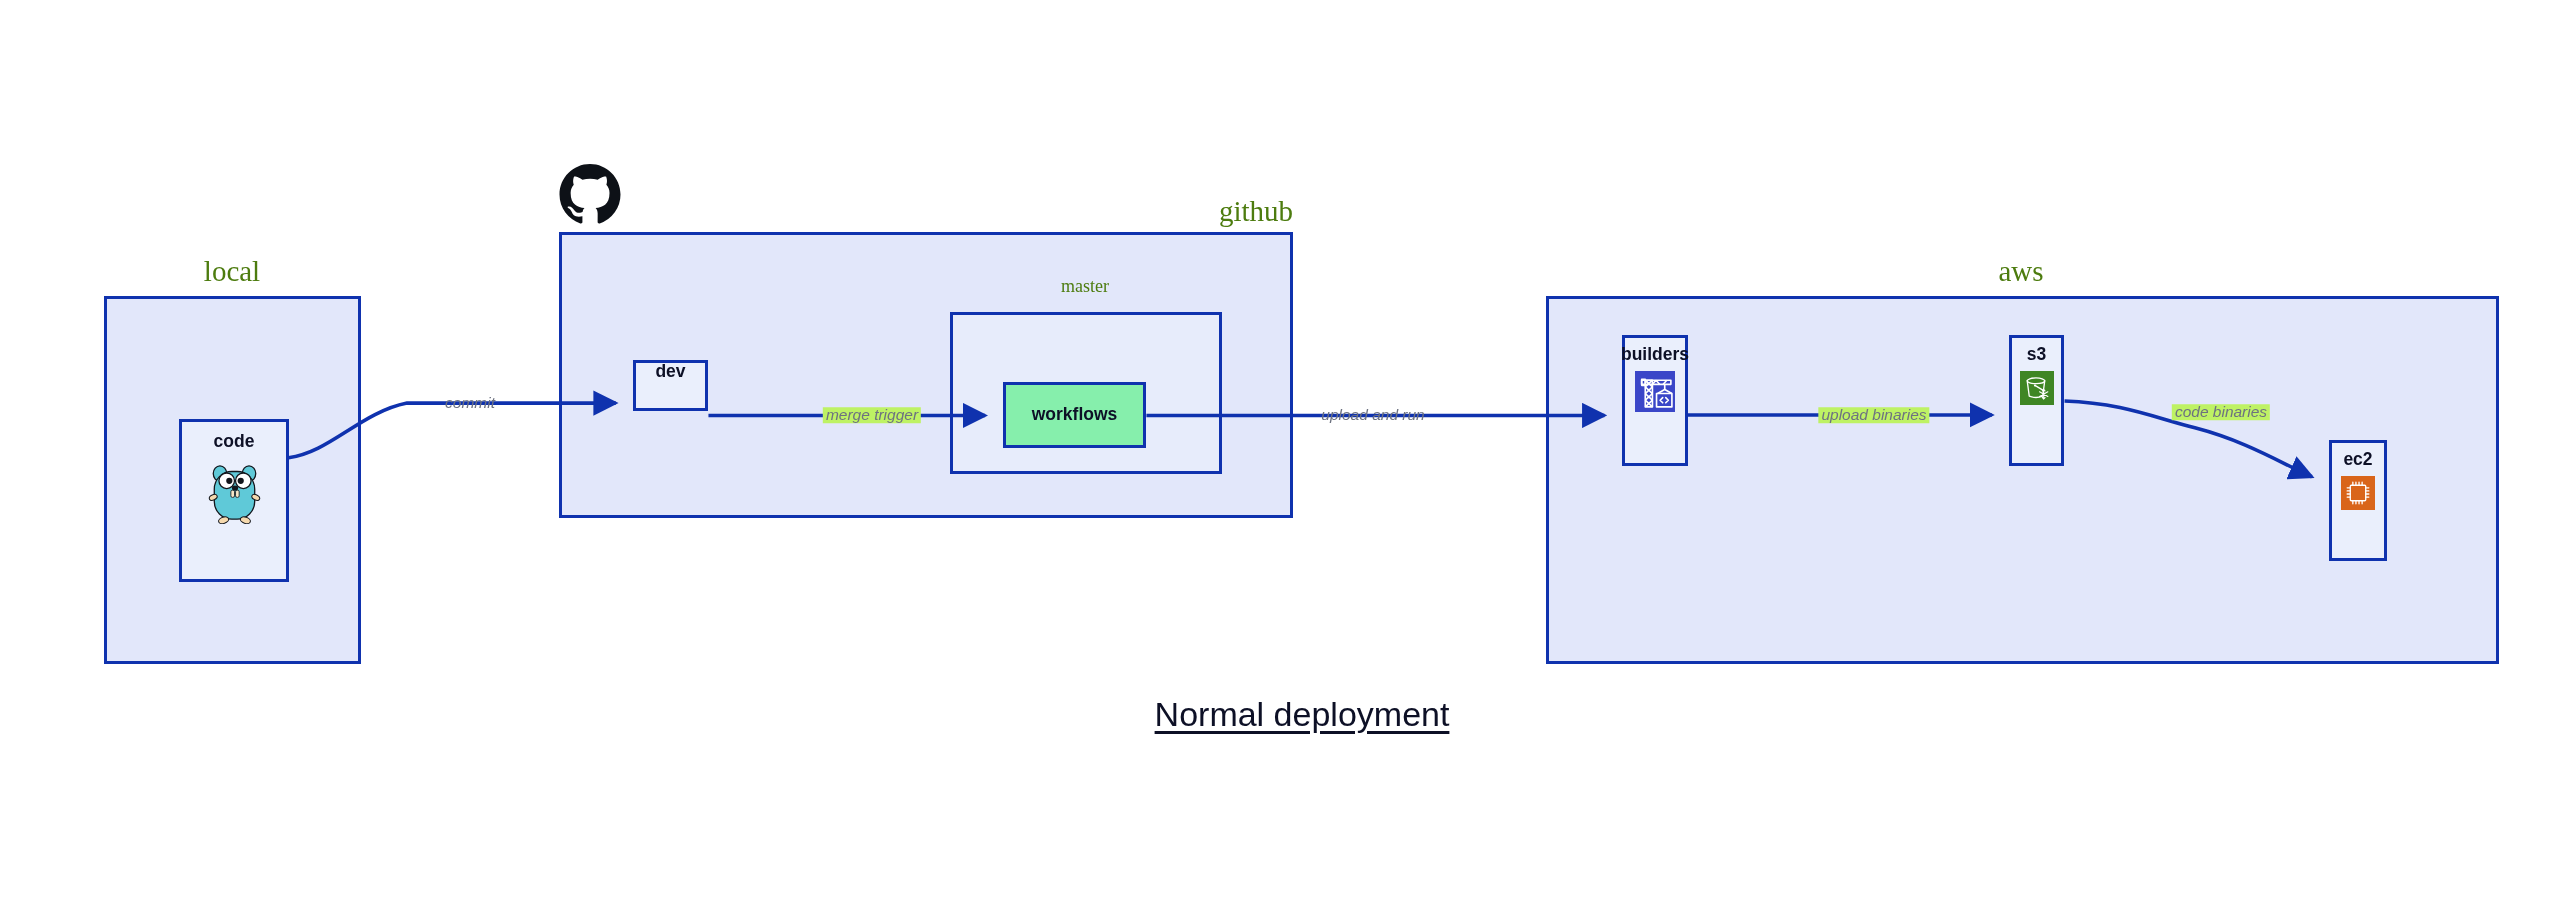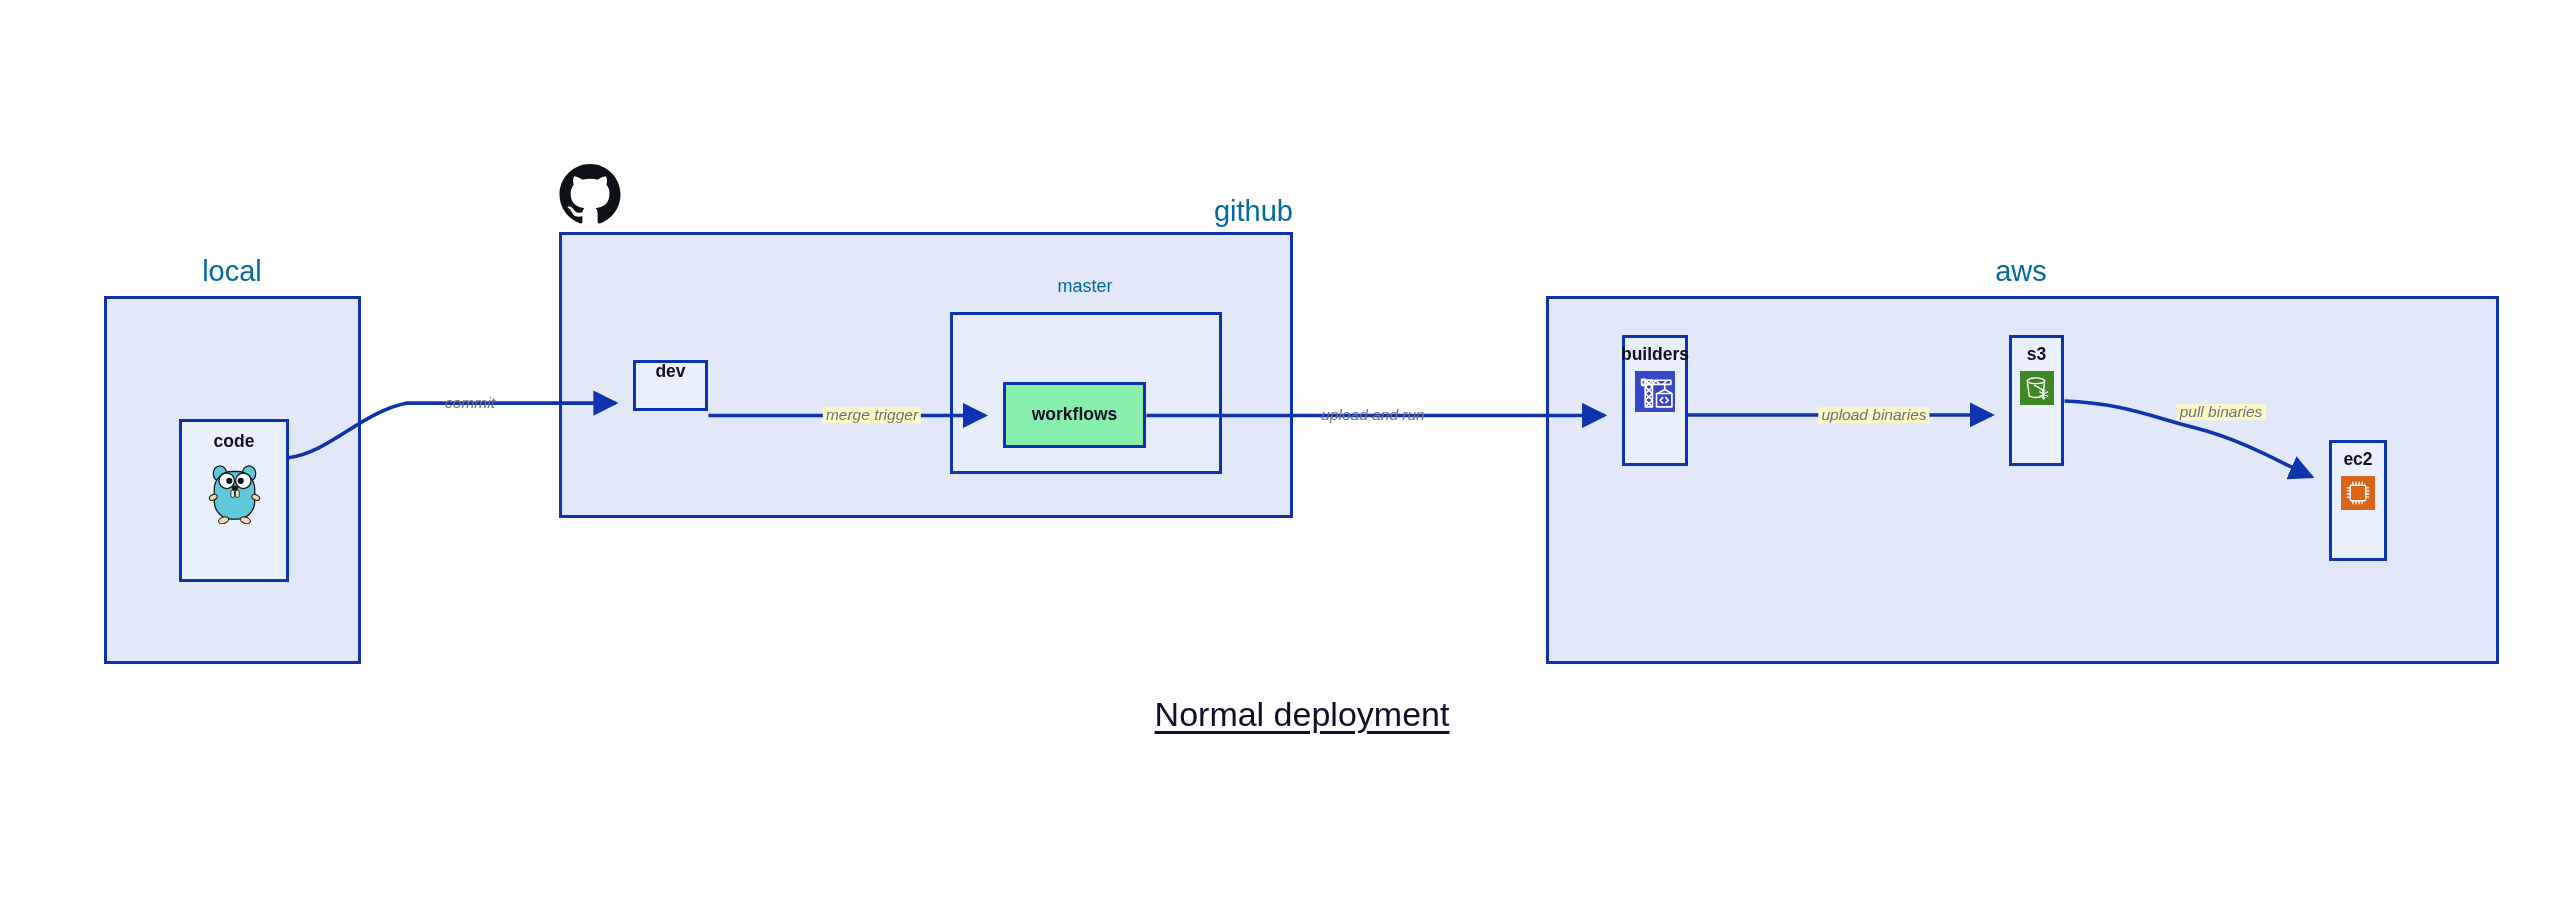--- a/index.html
+++ b/index.html
@@ -25,26 +25,26 @@
 
   
   .group {
     position: absolute;
     box-sizing: border-box;
     background: #e2e7fa;
     border: 3.6px solid #0f32ae;
   }
   .group-label {
     position: absolute;
-    color: #0369a1;
+    color: #4d7c0f;
     font-size: 29px;
     font-weight: 400;
     line-height: 1;
     white-space: nowrap;
-    font-family: Liberation Sans, sans-serif;
+    font-family: Liberation Serif, serif;
   }
   .group-label.center { transform: translateX(-50%); }
   .group-label.right  { transform: translateX(-100%); }
 
   
   .node {
     position: absolute;
     box-sizing: border-box;
     background: #eaeffc;
     border: 3.6px solid #0f32ae;
@@ -94,21 +94,21 @@
     font-size: 15.5px;
     font-style: italic;
     font-weight: 400;
     line-height: 1;
     white-space: nowrap;
     background: #ffffff;
     padding: 0 3.1px;
     transform: translate(-50%, -50%);
     font-family: "Liberation Sans", sans-serif;
   }
-  .edge-label.on-group { background: #fef9c3; }
+  .edge-label.on-group { background: #bef264; }
   .edge-label.no-bg    { background: transparent; }
 
   
   #diagram-title {
     position: absolute;
     color: #0d1026;
     font-size: 34px;
     font-weight: 400;
     line-height: 1;
     white-space: nowrap;
@@ -272,18 +272,18 @@
   </svg>
 
   <div class="edge-label no-bg" style="left:470px; top:403px;">commit</div>
 
   <div class="edge-label on-group" style="left:872px; top:415px;">merge trigger</div>
 
   <div class="edge-label no-bg" style="left:1373px; top:415px;">upload and run</div>
 
   <div class="edge-label on-group" style="left:1874px; top:415px;">upload binaries</div>
 
-  <div class="edge-label on-group" style="left:2221px; top:412px;">pull binaries</div>
+  <div class="edge-label on-group" style="left:2221px; top:412px;">code binaries</div>
 
   <div id="diagram-title" style="left:1302px; top:697px;">Normal deployment</div>
 
 </div>
 
 
 </body></html>

